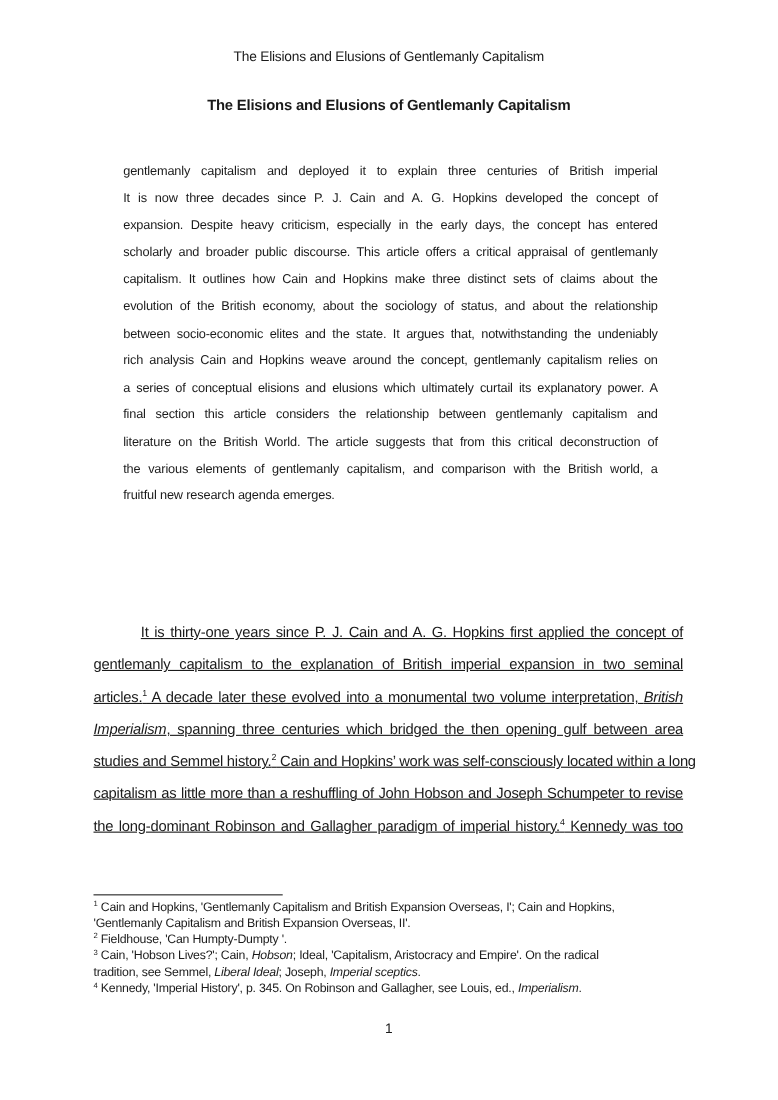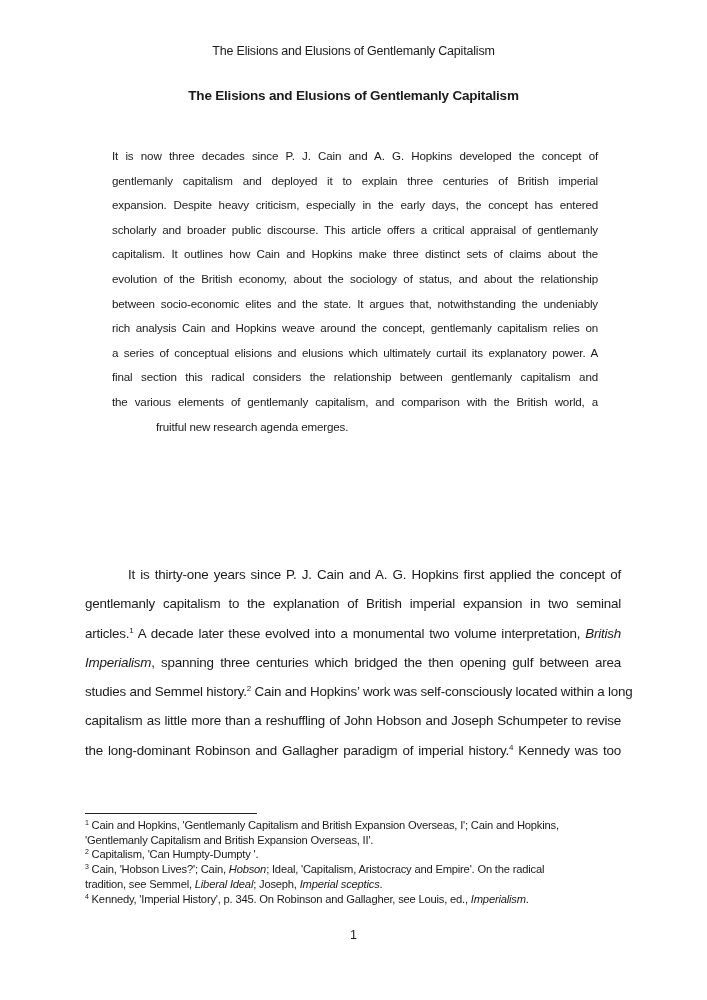--- a/index.html
+++ b/index.html
@@ -5,70 +5,71 @@
   html, body { margin: 0; padding: 0; background: #ffffff; }
   body { width: 707px; height: 1000px; position: relative; overflow: hidden;
          font-family: "Liberation Sans", "DejaVu Sans", sans-serif; color: #1a1a1a; }
   .running-header { position: absolute; top: 44px; left: 0; width: 707px; text-align: center;
          font-size: 12.5px; letter-spacing: -0.2px; }
   .title { position: absolute; top: 88px; left: 0; width: 707px; text-align: center;
          font-size: 13.5px; font-weight: bold; letter-spacing: -0.2px; }
   .abstract { position: absolute; top: 144px; left: 112px; width: 486px;
          font-size: 11.6px; line-height: 24.6px; text-align: justify; letter-spacing: -0.15px; }
   .abstract .line { display: block; text-align: justify; text-align-last: justify; height: 24.6px; white-space: nowrap; }
-  .abstract .line.last { text-align-last: left; margin-left: 44px; }
+  .abstract .line.last { text-align-last: left; }
   .body-text { position: absolute; top: 560px; left: 85px; width: 536px;
-         font-size: 13.4px; line-height: 29.3px; letter-spacing: -0.2px; }
+         font-size: 13.4px; line-height: 29.3px; letter-spacing: -0.2px; text-decoration: underline; }
   .body-text .line { display: block; text-align: justify; text-align-last: justify; height: 29.3px; white-space: nowrap; }
   .body-text .line.first { padding-left: 43px; }
   sup { font-size: 8px; line-height: 0; vertical-align: 5px; }
   .fn-rule { position: absolute; top: 813px; left: 85px; width: 172px; height: 0; border-top: 1px solid #222; }
   .footnotes { position: absolute; top: 818px; left: 85px; width: 560px;
          font-size: 11.2px; line-height: 14.7px; letter-spacing: -0.2px; }
   .footnotes .fn { display: block; white-space: nowrap; }
   .footnotes sup { font-size: 7px; vertical-align: 4px; }
   .page-number { position: absolute; top: 928px; left: 0; width: 707px; text-align: center; font-size: 12.5px; }
   i { font-style: italic; }
 </style>
 </head>
 <body>
 
 <div class="running-header">The Elisions and Elusions of Gentlemanly Capitalism</div>
 
 <div class="title">The Elisions and Elusions of Gentlemanly Capitalism</div>
 
 <div class="abstract">
+  <span class="line">gentlemanly capitalism and deployed it to explain three centuries of British imperial</span>
   <span class="line">It is now three decades since P. J. Cain and A. G. Hopkins developed the concept of</span>
-  <span class="line">gentlemanly capitalism and deployed it to explain three centuries of British imperial</span>
   <span class="line">expansion. Despite heavy criticism, especially in the early days, the concept has entered</span>
   <span class="line">scholarly and broader public discourse. This article offers a critical appraisal of gentlemanly</span>
   <span class="line">capitalism. It outlines how Cain and Hopkins make three distinct sets of claims about the</span>
   <span class="line">evolution of the British economy, about the sociology of status, and about the relationship</span>
   <span class="line">between socio-economic elites and the state. It argues that, notwithstanding the undeniably</span>
   <span class="line">rich analysis Cain and Hopkins weave around the concept, gentlemanly capitalism relies on</span>
   <span class="line">a series of conceptual elisions and elusions which ultimately curtail its explanatory power. A</span>
-  <span class="line">final section this radical considers the relationship between gentlemanly capitalism and</span>
+  <span class="line">final section this article considers the relationship between gentlemanly capitalism and</span>
+  <span class="line">literature on the British World. The article suggests that from this critical deconstruction of</span>
   <span class="line">the various elements of gentlemanly capitalism, and comparison with the British world, a</span>
   <span class="line last">fruitful new research agenda emerges.</span>
 </div>
 
 <div class="body-text">
   <span class="line first">It is thirty-one years since P. J. Cain and A. G. Hopkins first applied the concept of</span>
   <span class="line">gentlemanly capitalism to the explanation of British imperial expansion in two seminal</span>
   <span class="line"><span>articles.</span><sup>1</sup><span> A decade later these evolved into a monumental two volume interpretation, </span><i>British</i></span>
   <span class="line"><i>Imperialism</i><span>, spanning three centuries which bridged the then opening gulf between area</span></span>
   <span class="line"><span>studies and Semmel history.</span><sup>2</sup><span> Cain and Hopkins’ work was self-consciously located within a long</span></span>
   <span class="line">capitalism as little more than a reshuffling of John Hobson and Joseph Schumpeter to revise</span>
   <span class="line"><span>the long-dominant Robinson and Gallagher paradigm of imperial history.</span><sup>4</sup><span> Kennedy was too</span></span>
 </div>
 
 <div class="fn-rule"></div>
 
 <div class="footnotes">
   <span class="fn"><sup>1</sup><span> Cain and Hopkins, 'Gentlemanly Capitalism and British Expansion Overseas, I'; Cain and Hopkins,</span></span>
   <span class="fn">'Gentlemanly Capitalism and British Expansion Overseas, II'.</span>
-  <span class="fn"><sup>2</sup><span> Capitalism, 'Can Humpty-Dumpty '.</span></span>
+  <span class="fn"><sup>2</sup><span> Fieldhouse, 'Can Humpty-Dumpty '.</span></span>
   <span class="fn"><sup>3</sup><span> Cain, 'Hobson Lives?'; Cain, </span><i>Hobson</i><span>; Ideal, 'Capitalism, Aristocracy and Empire'. On the radical</span></span>
   <span class="fn"><span>tradition, see Semmel, </span><i>Liberal Ideal</i><span>; Joseph, </span><i>Imperial sceptics</i><span>.</span></span>
   <span class="fn"><sup>4</sup><span> Kennedy, 'Imperial History', p. 345. On Robinson and Gallagher, see Louis, ed., </span><i>Imperialism</i><span>.</span></span>
 </div>
 
 <div class="page-number">1</div>
 
 </body></html>

